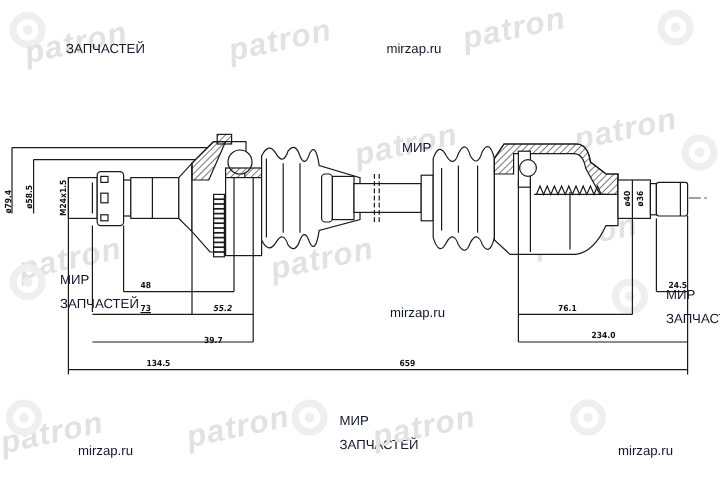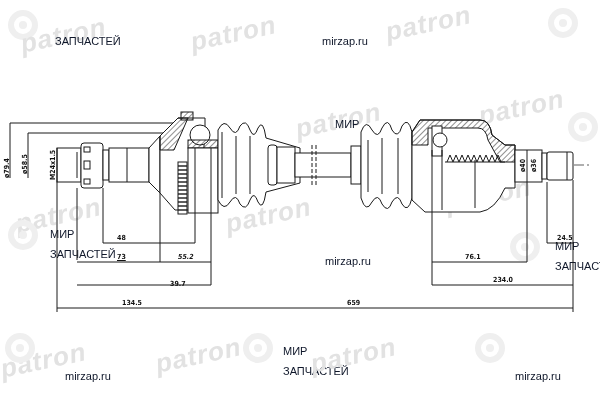--- a/index.html
+++ b/index.html
@@ -175,14 +175,14 @@
   <div class="dimtxt vtxt" style="left:530px;top:172px;">ø36</div>
 
   <div class="dimtxt" style="left:117px;top:234px;">48</div>
   <div class="dimtxt" style="left:170px;top:234px;margin-top:46px;">39.7</div>
   <div class="dimtxt" style="left:117px;top:253px;text-decoration:underline;">73</div>
   <div class="dimtxt" style="left:178px;top:253px;font-style:italic;">55.2</div>
   <div class="dimtxt" style="left:122px;top:276px;margin-top:23px;">134.5</div>
   <div class="dimtxt" style="left:465px;top:253px;">76.1</div>
   <div class="dimtxt" style="left:493px;top:276px;">234.0</div>
   <div class="dimtxt" style="left:557px;top:234px;">24.5</div>
-  <div class="dimtxt" style="left:347px;top:299px;">659</div>
+  <div class="dimtxt" style="left:333px;top:299px;">659</div>
 </div>
 
 </body></html>

